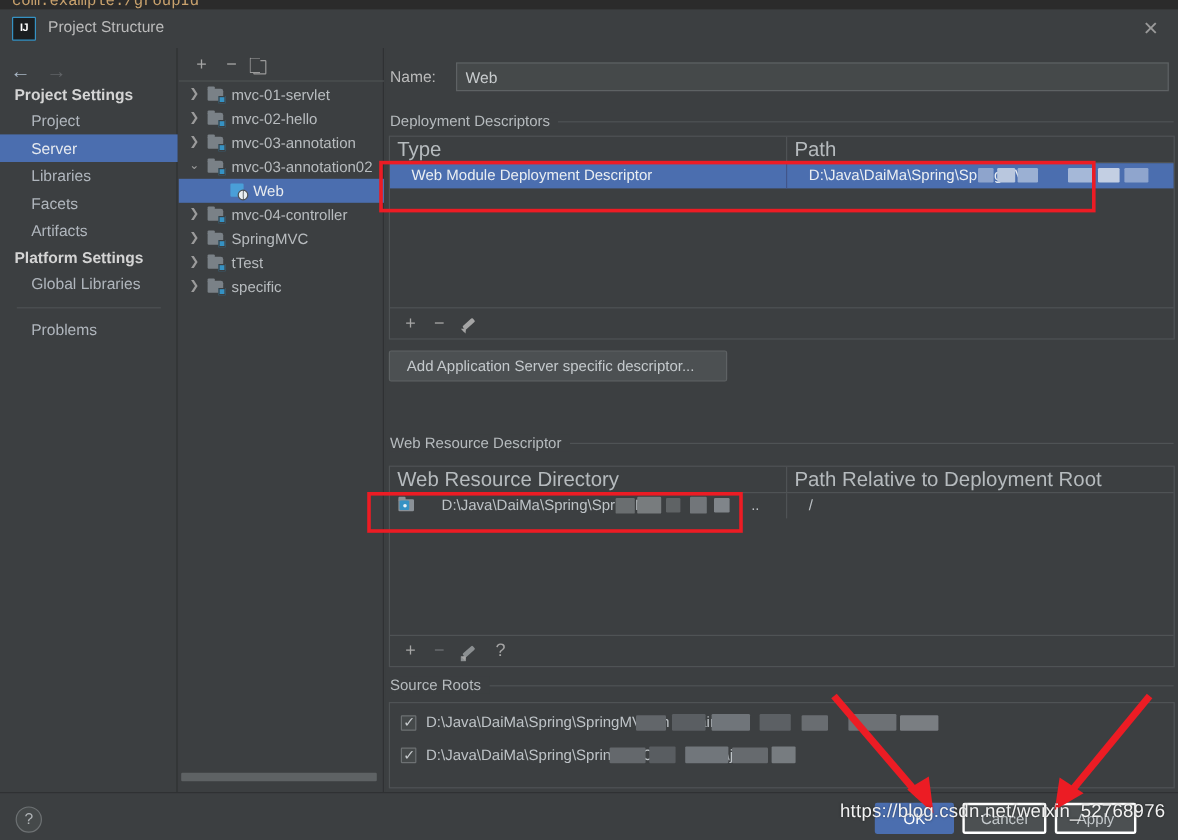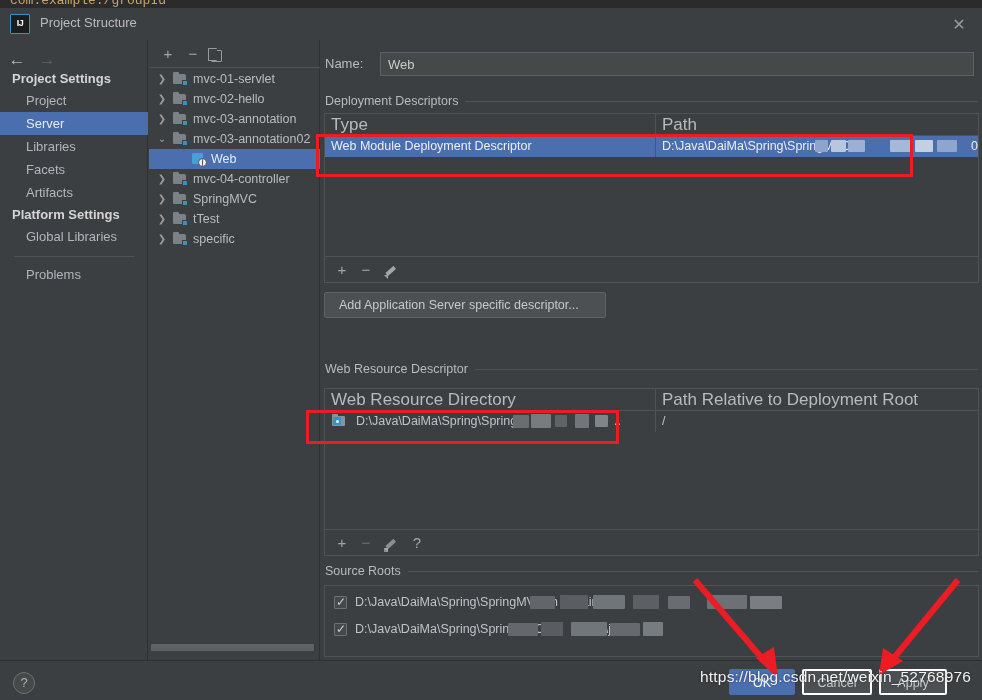--- a/index.html
+++ b/index.html
@@ -197,21 +197,21 @@
     font-size: 17px; color: #b6bbbe; padding-left: 6px;
   }
   .col-div {
     position: absolute; top: 0; width: 1px; background: #4f5355;
   }
   .tr {
     position: absolute; height: 21px; line-height: 21px; width: 100%;
     font-size: 12.5px; color: #bec3c7; white-space: nowrap;
   }
   .tr.selected { background: #4b6eaf; color: #eaeef2; }
-  .cell { position: absolute; top: 0; height: 21px; padding-left: 6px; overflow: hidden; }
+  .cell { position: absolute; top: 0; height: 21px; padding-left: 18px; overflow: hidden; }
 
   .tbl-foot {
     position: absolute; left: 0; bottom: 0; height: 26px; width: 100%;
     border-top: 1px solid #4f5355;
   }
   .ft-icon {
     position: absolute; top: 4px; width: 20px; height: 18px;
     text-align: center; line-height: 17px; font-size: 15px;
     color: #a5a5a5; cursor: pointer;
   }

